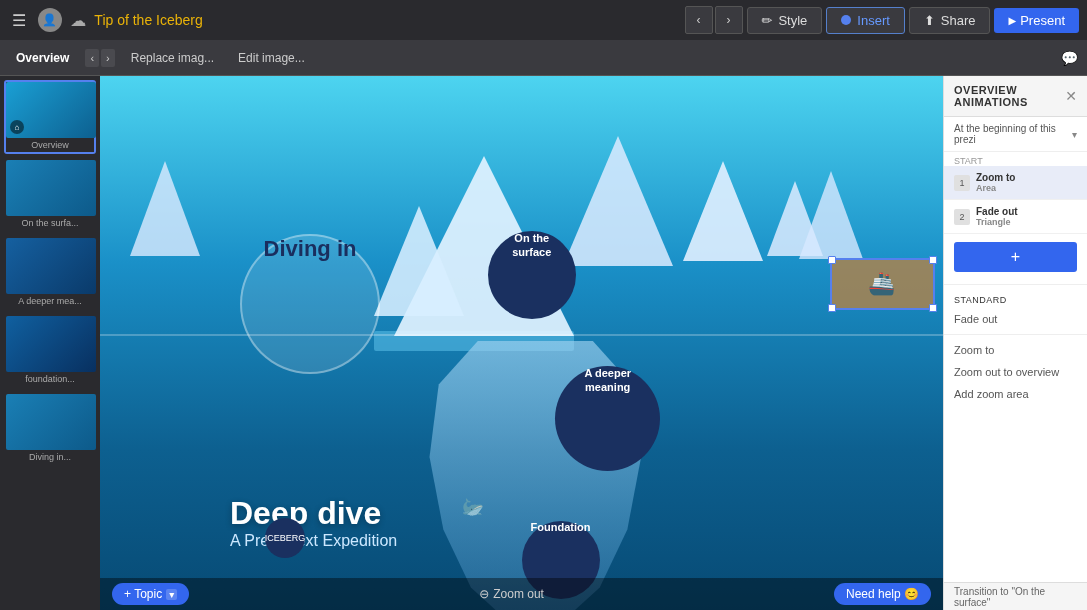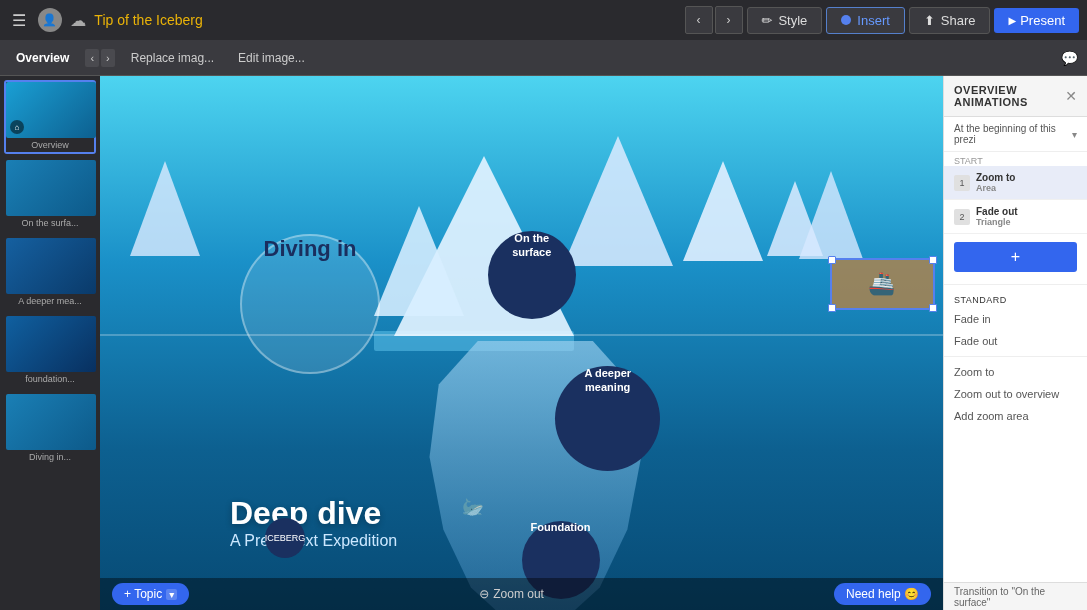--- a/index.html
+++ b/index.html
@@ -270,21 +270,20 @@
         <div class="anim-type">Fade out</div>
         <div class="anim-target">Triangle</div>
       </div>
     </div>
 
     <button class="add-anim-btn">+</button>
 
     <div class="divider"></div>
 
     <div class="section-label">STANDARD</div>
-    <div class="anim-option">Fade in</div>
     <div class="anim-option">Fade out</div>
 
     <div class="divider"></div>
 
     <div class="anim-option">Zoom to</div>
     <div class="anim-option">Zoom out to overview</div>
     <div class="anim-option">Add zoom area</div>
 
     <div class="bottom-panel" style="position:static; margin-top:auto;">Transition to "On the surface"</div>
   </div>

